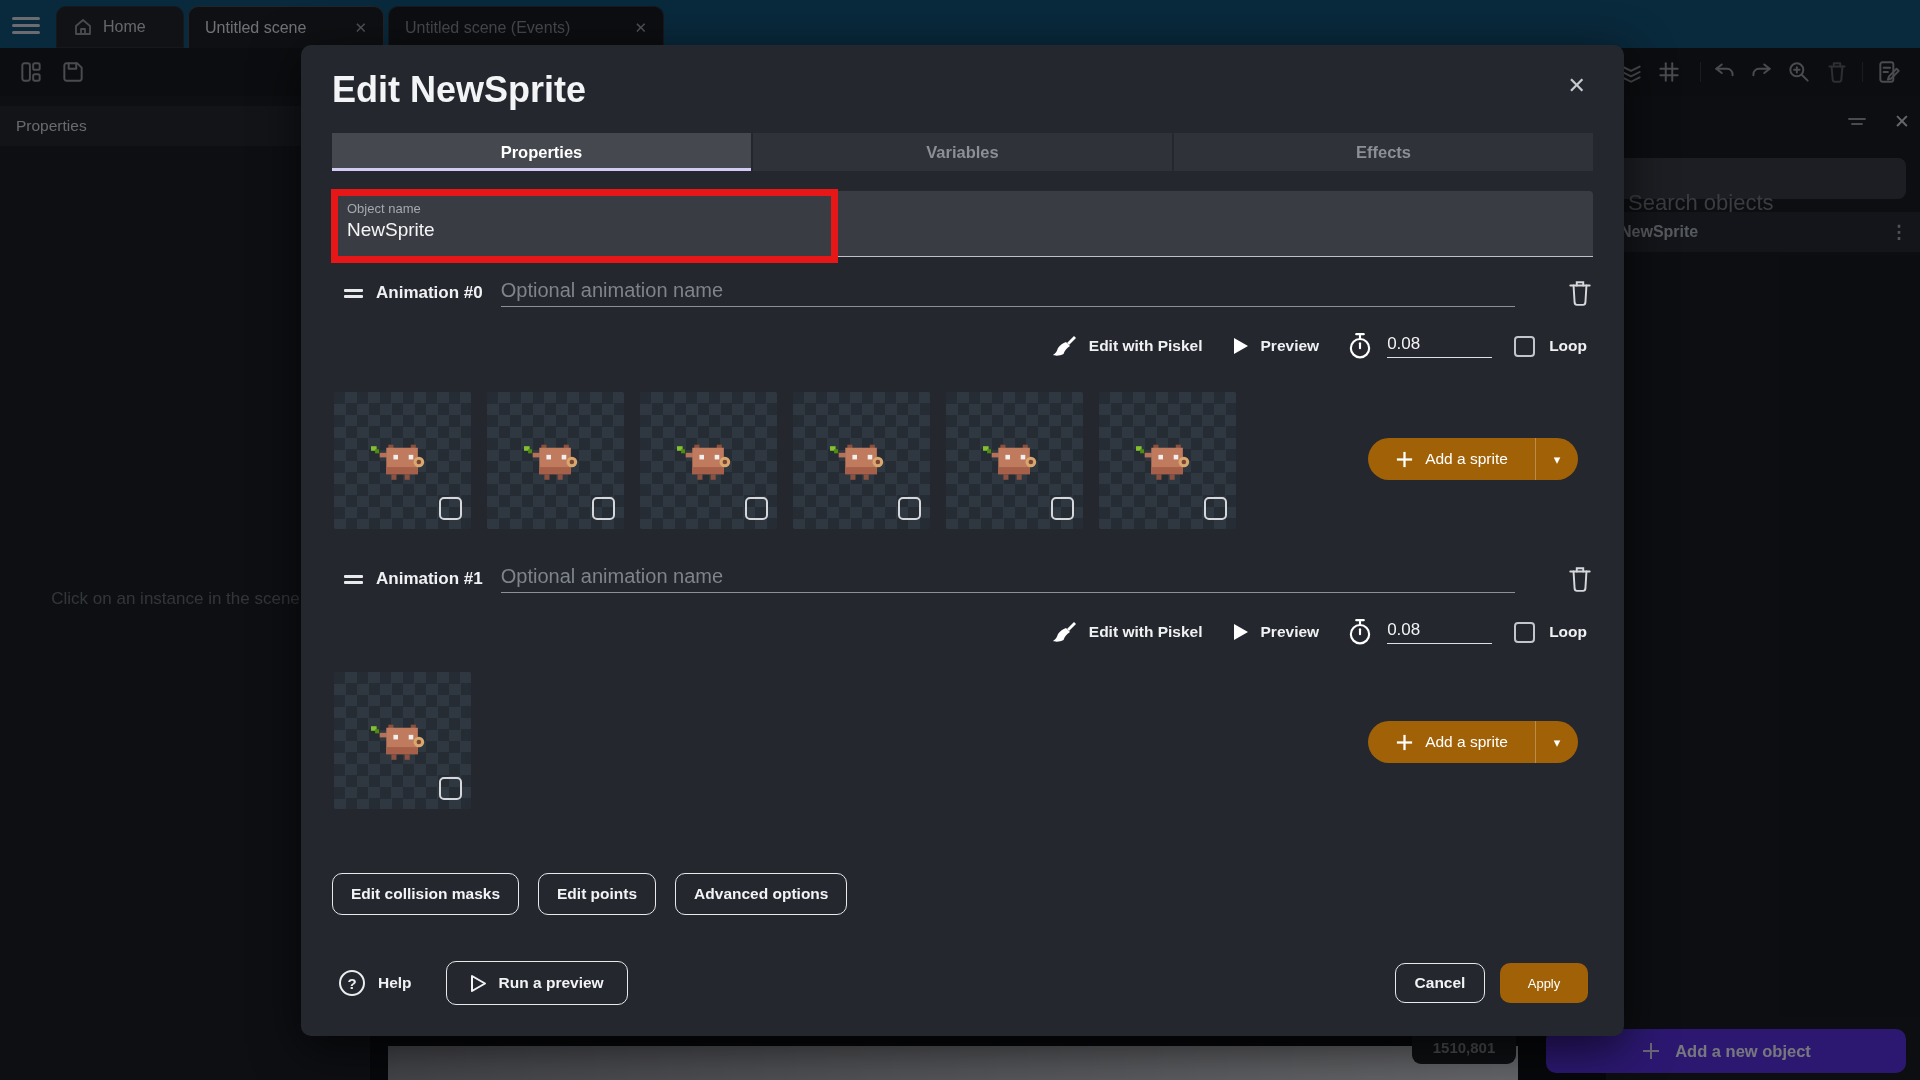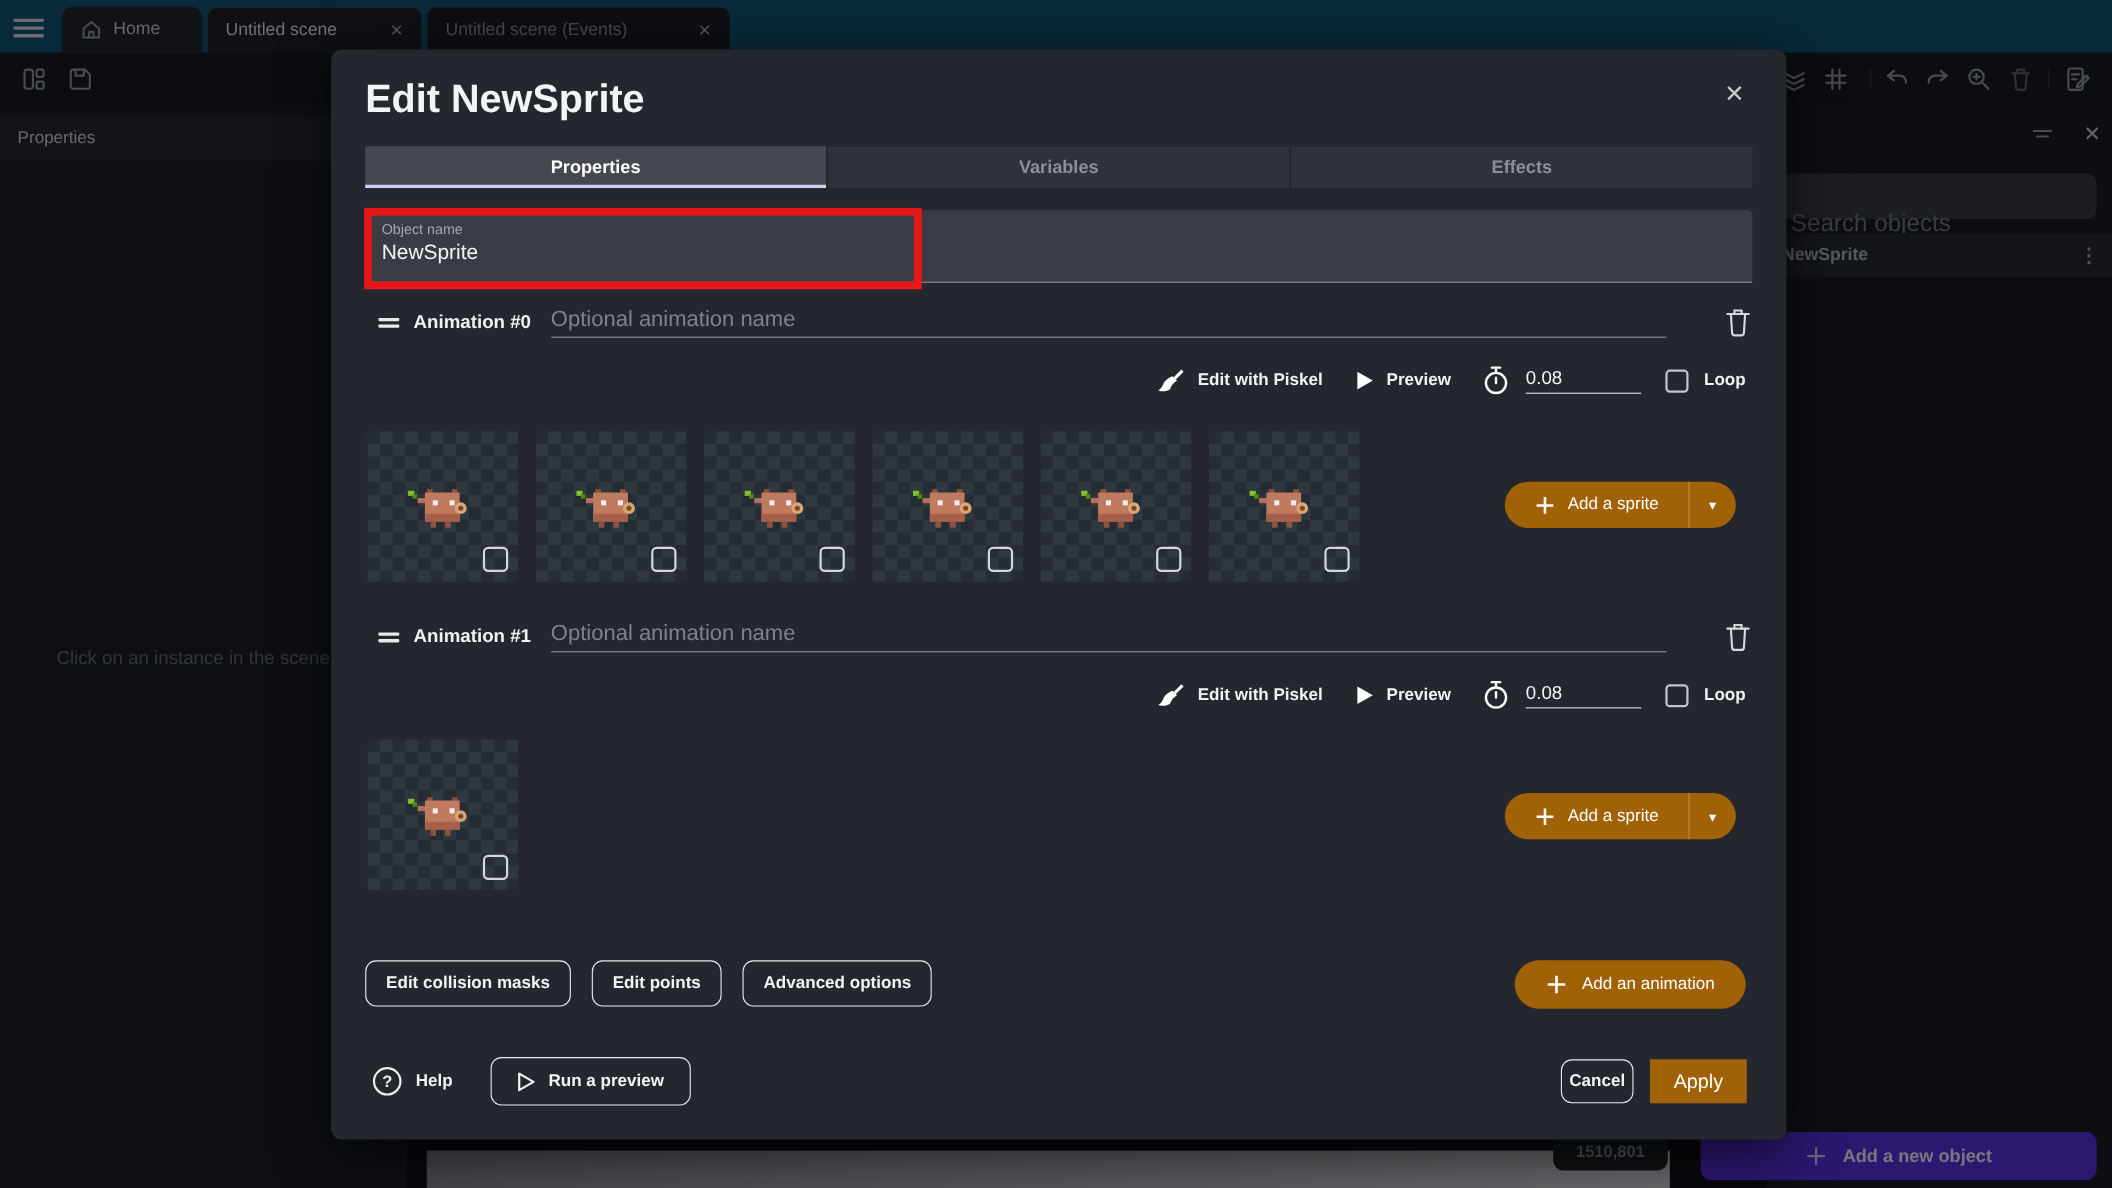--- a/index.html
+++ b/index.html
@@ -110,22 +110,22 @@
   .masks-row { position:absolute; left:31px; top:828px; width:1261px; height:42px; display:flex; gap:19px; }
   .masks-row .btn-outline { padding:0 18px; height:42px; }
   .add-anim { position:absolute; right:37px; top:828px; width:210px; height:44px; border-radius:22px;
     justify-content:center; gap:13px; font-size:15.5px; }
 
   .footer { position:absolute; left:38px; right:36px; top:916px; height:44px; display:flex; align-items:center; }
   .help-btn { display:flex; align-items:center; gap:13px; cursor:pointer; }
   .help-circle { width:26px; height:26px; border:2.5px solid #eceded; border-radius:50%; color:#eceded;
     font-size:15px; font-weight:bold; display:flex; align-items:center; justify-content:center; }
   .run-preview { width:182px; height:44px; margin-left:34px; }
-  .cancel-btn { width:66px; height:40px; margin-left:auto; border-radius:10px; }
-  .apply-btn { width:88px; height:40px; margin-left:15px; border-radius:0; justify-content:center; font-size:18px; }
+  .cancel-btn { width:90px; height:40px; margin-left:auto; border-radius:10px; }
+  .apply-btn { width:88px; height:40px; margin-left:15px; border-radius:10px; justify-content:center; font-size:13px; }
 </style>
 </head>
 <body>
 
 <div id="tabbar">
   <div class="hamburger">
       <span></span>
       <span></span>
       <span></span>
     </div>
@@ -480,27 +480,20 @@
     </span>
     <span class="divider"></span>
     <span class="caret">▾</span>
   </button>
 
   <div class="masks-row">
     <button class="btn-outline">Edit collision masks</button>
     <button class="btn-outline">Edit points</button>
     <button class="btn-outline">Advanced options</button>
   </div>
-  <button class="btn-purple add-anim">
-    <svg width="20" height="20" viewBox="0 0 20 20" stroke="#fff" stroke-width="2.4" fill="none">
-        <line x1="10" y1="2" x2="10" y2="18"></line>
-        <line x1="2" y1="10" x2="18" y2="10"></line>
-      </svg>
-    <span>Add an animation</span>
-  </button>
 
   <div class="footer">
     <div class="help-btn">
       <span class="help-circle">?</span>
       <span class="ctl-label">Help</span>
     </div>
     <button class="btn-outline run-preview">
       <svg width="17" height="19" viewBox="0 0 17 19" stroke="#f2f3f4" stroke-width="2" fill="none" stroke-linejoin="round">
           <path d="M2 2 L15 9.5 L2 17 Z"></path>
         </svg>

